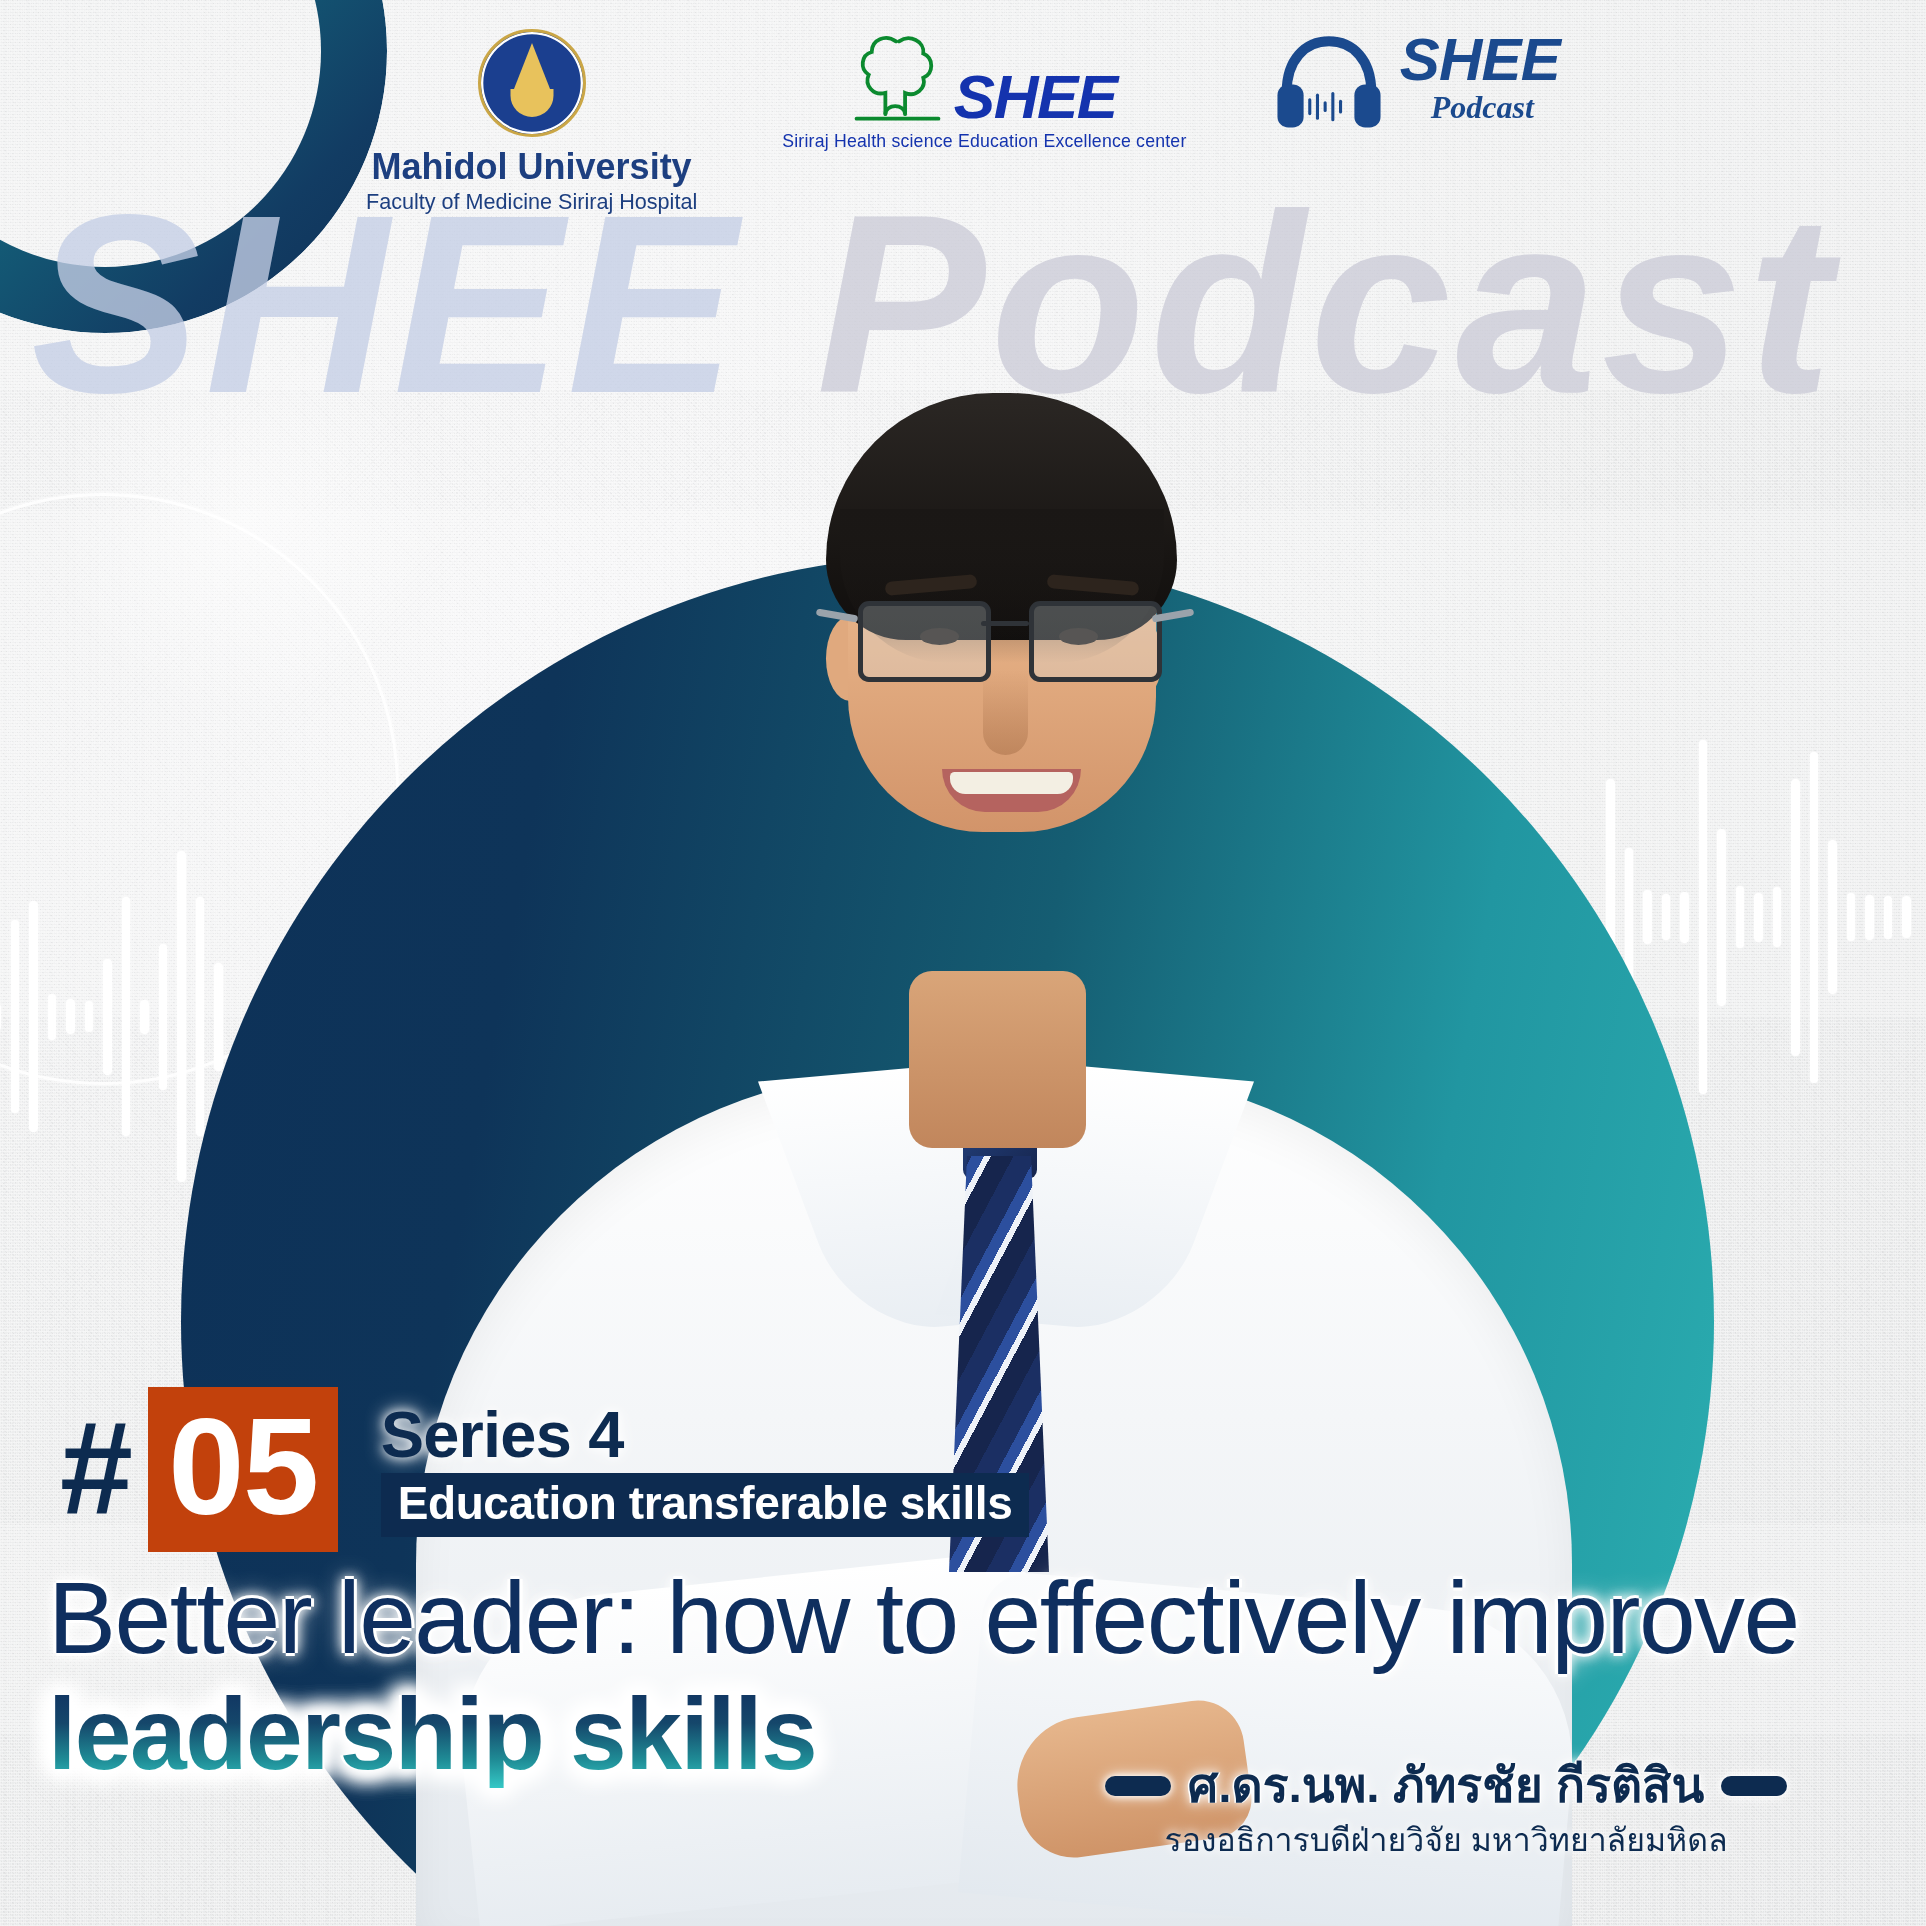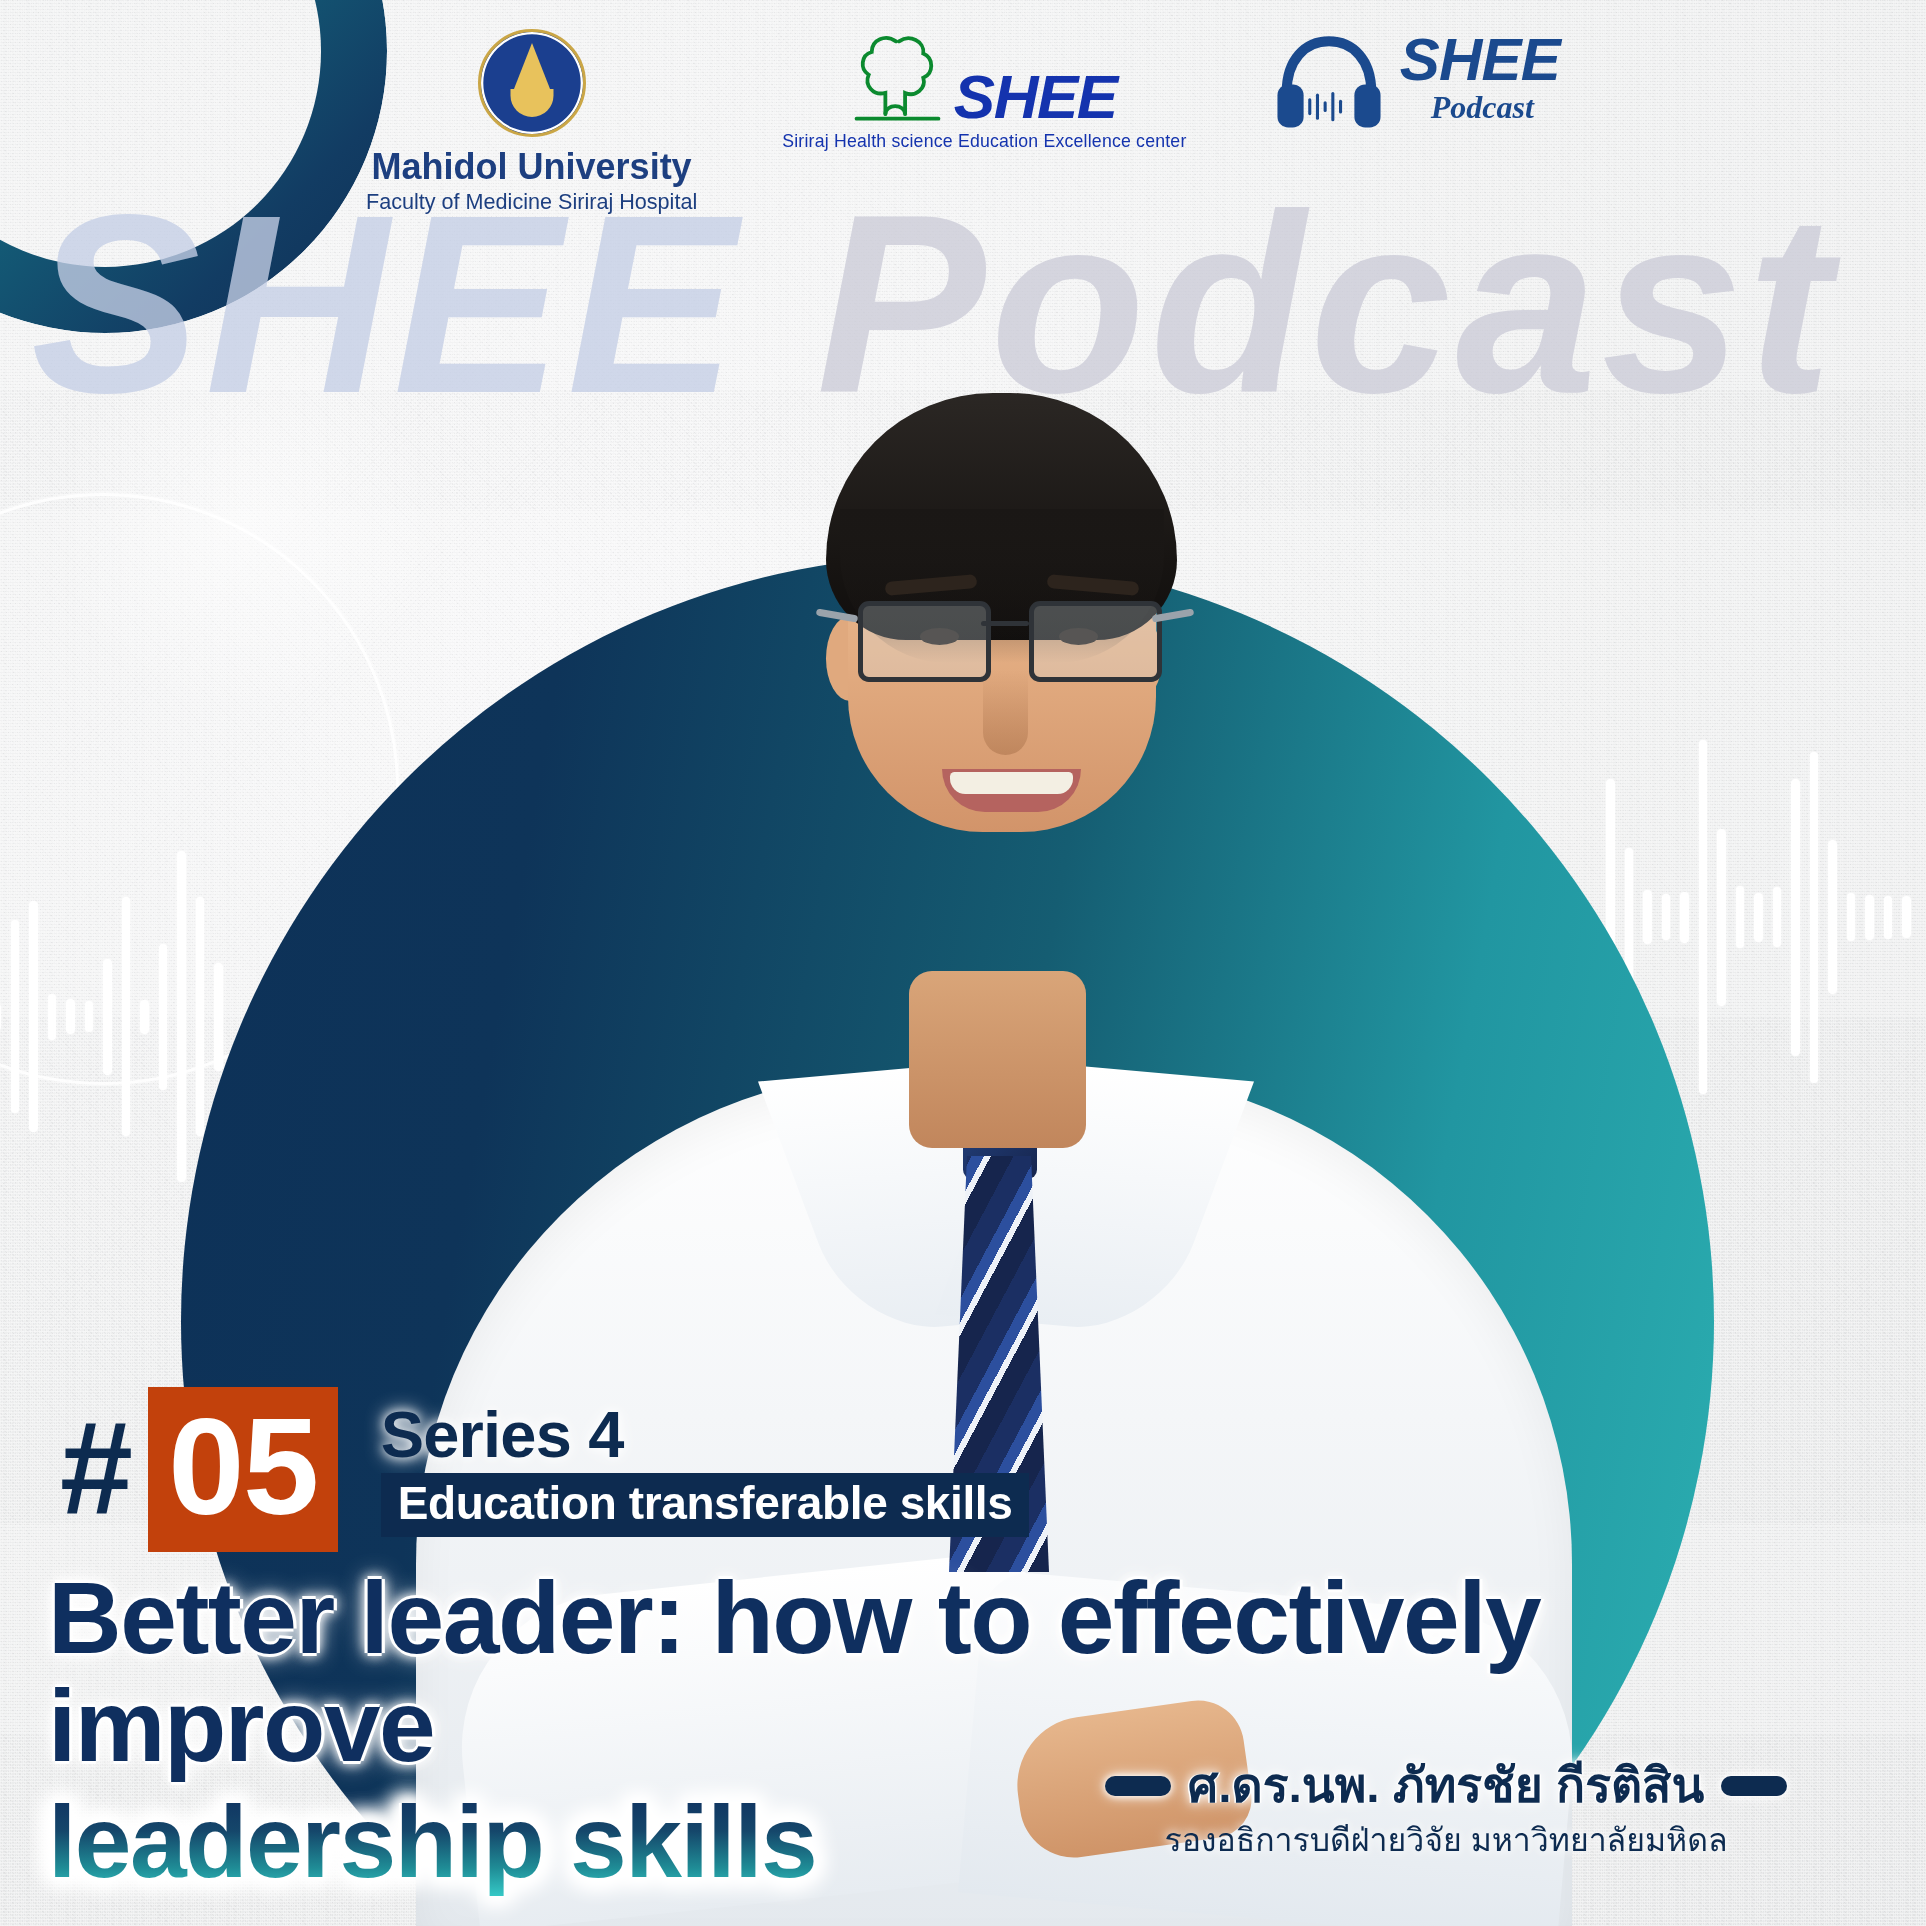--- a/index.html
+++ b/index.html
@@ -265,21 +265,21 @@
     color:#0d2b50;font-size:65px;font-weight:bold;line-height:1;letter-spacing:-0.8px;
     text-shadow:0 0 10.8px #ffffff,0 0 20px #ffffff;
   }
   .series-tag{
     background:#0d2b50;color:#ffffff;font-size:46px;font-weight:bold;
     padding:7.7px 17px 10.8px 17px;line-height:1;letter-spacing:-0.4px;white-space:nowrap;
   }
 
   .title-wrap{position:absolute;left:48px;top:1564px;width:1849px;}
   .title-1{
-    font-size:102px;font-weight:bold;color:#0f2f5f;line-height:1.06;letter-spacing:-1.5px;
+    font-size:102px;font-weight:normal;color:#0f2f5f;line-height:1.06;letter-spacing:-1.5px;
     text-shadow:
       0 0 14px #ffffff,0 0 14px #ffffff,0 0 26px #ffffff,
       3.1px 0 0 #ffffff,-3.1px 0 0 #ffffff,0 3.1px 0 #ffffff,0 -3.1px 0 #ffffff;
   }
   .title-2{
     display:inline-block;
     font-size:102px;font-weight:bold;line-height:1.06;letter-spacing:-1.5px;margin-top:7.7px;
     background:linear-gradient(180deg,#0f2f5f 0%,#15476b 40%,#1f8c96 74%,#35c8c6 100%);
     -webkit-background-clip:text;background-clip:text;color:transparent;
     filter:drop-shadow(0 0 12.3px #ffffff) drop-shadow(0 0 7.7px #ffffff) drop-shadow(2.3px 0 0 #ffffff) drop-shadow(-2.3px 0 0 #ffffff);

